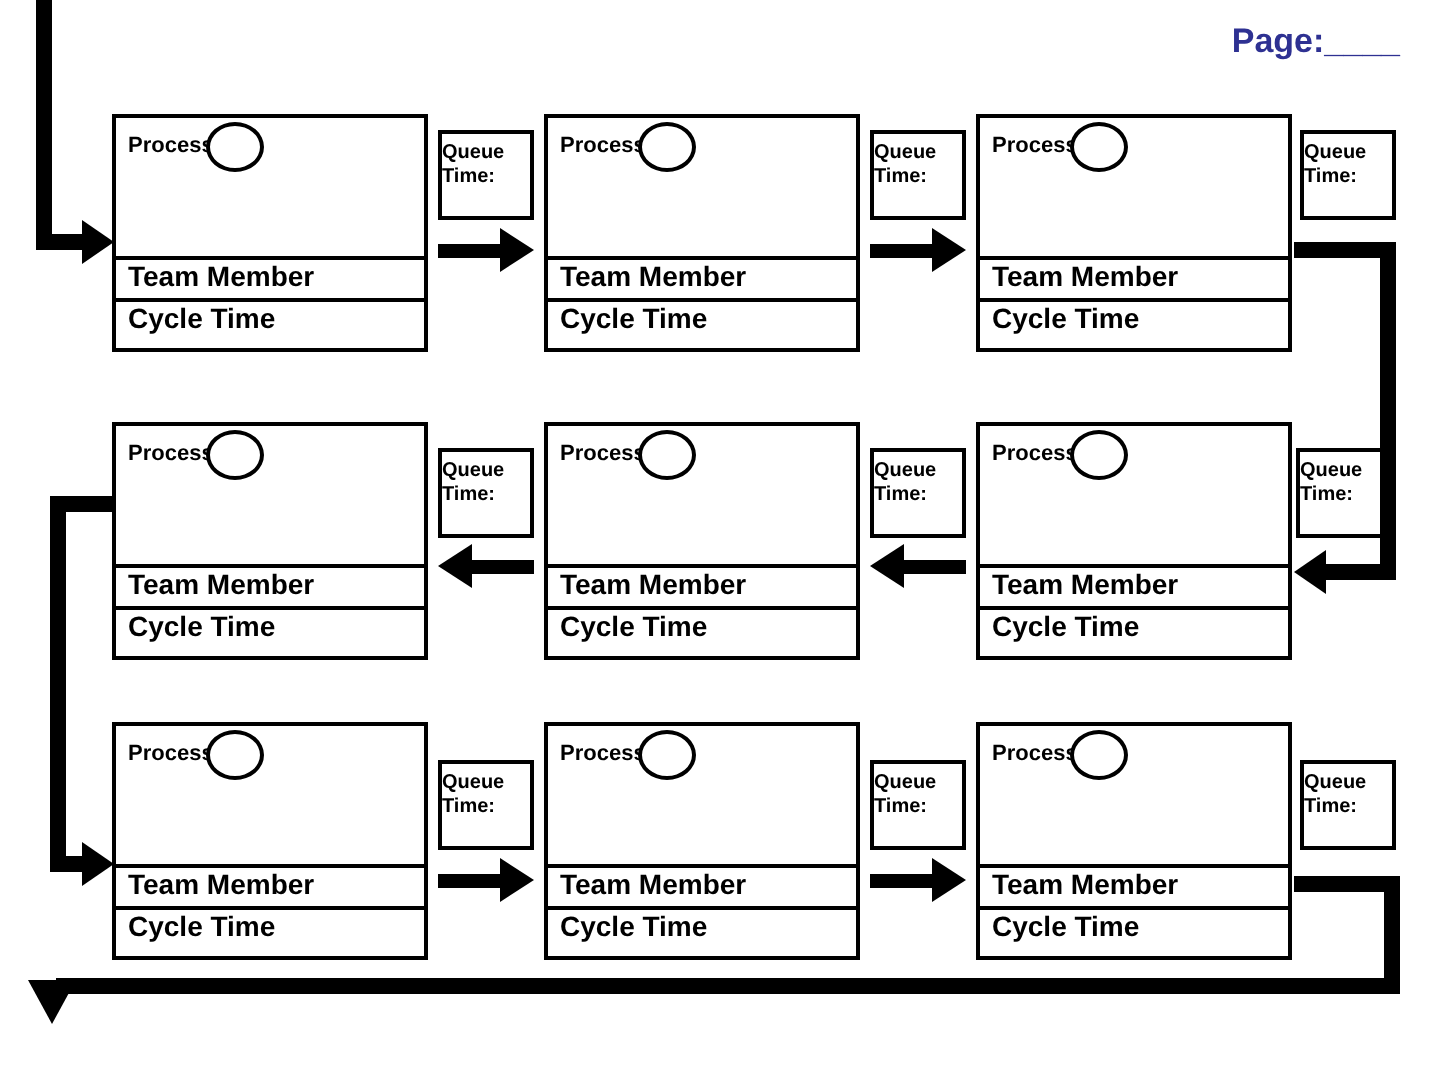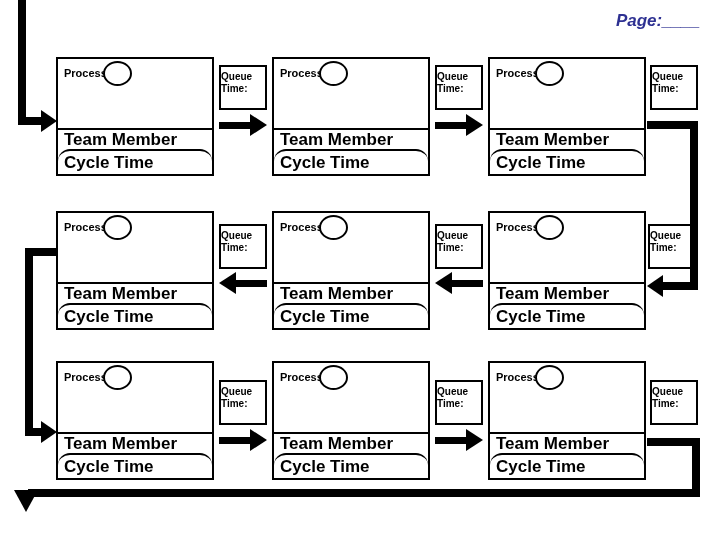--- a/index.html
+++ b/index.html
@@ -5,41 +5,41 @@
   * { margin:0; padding:0; box-sizing:border-box; }
   html,body { background:#ffffff; }
   body { font-family:"Liberation Sans", sans-serif; }
   .canvas { position:relative; width:728px; height:546px; background:#ffffff; overflow:hidden; }
 
   
   .pbox { position:absolute; width:158px; height:119px; border:2px solid #000; background:#fff; display:flex; flex-direction:column; }
   .pbox .hdr { height:69px; position:relative; padding:4px 0 0 6px; }
   .pbox .hdr .lbl { font-size:11px; font-weight:bold; color:#000; letter-spacing:0; }
   .poval { position:absolute; left:45px; top:2px; width:29px; height:25px; border:2px solid #000; border-radius:50%; background:#fff; }
-  .prow { border-top:2px solid #000; display:flex; align-items:center; padding-left:6px; font-size:17px; font-weight:bold; color:#000; }
+  .prow { border-top:2px solid #000; display:flex; align-items:flex-start; padding-left:6px; font-size:14px; font-weight:bold; color:#000; }
   .prow.tm { height:21px; }
-  .prow.ct { flex:1;border-radius:12px; }
+  .prow.ct { flex:1; }
 
   
   .qbox { position:absolute; width:48px; height:45px; border:2px solid #000; background:#fff; text-align:left; font-size:10px; font-weight:bold; line-height:12px; padding-top:4px; color:#000; }
 
   
   .arrow { position:absolute; display:flex; align-items:center; height:22px; }
   .shaft { width:31px; height:7px; background:#000; }
   .head-r { width:0; height:0; border-top:11px solid transparent; border-bottom:11px solid transparent; border-left:17px solid #000; }
   .head-l { width:0; height:0; border-top:11px solid transparent; border-bottom:11px solid transparent; border-right:17px solid #000; }
 
   
   .seg { position:absolute; background:#000; }
   .tri-r { position:absolute; width:0; height:0; border-top:11px solid transparent; border-bottom:11px solid transparent; border-left:16px solid #000; }
   .tri-l { position:absolute; width:0; height:0; border-top:11px solid transparent; border-bottom:11px solid transparent; border-right:16px solid #000; }
   .tri-d { position:absolute; width:0; height:0; border-left:12px solid transparent; border-right:12px solid transparent; border-top:22px solid #000; }
 
   
-  .page { position:absolute; left:500px; top:11px; width:200px; text-align:right; font-size:17px; font-weight:bold; color:#2E3192;font-style:italic; }
+  .page { position:absolute; left:500px; top:11px; width:200px; text-align:right; font-size:17px; font-weight:bold; color:#2E3192; }
 </style>
 </head>
 <body>
 
 <div class="canvas">
 
   <div class="page"><span>Page:</span><span>____</span></div>
 
   <div class="pbox" style="left:56px;top:57px">
     <div class="hdr">

